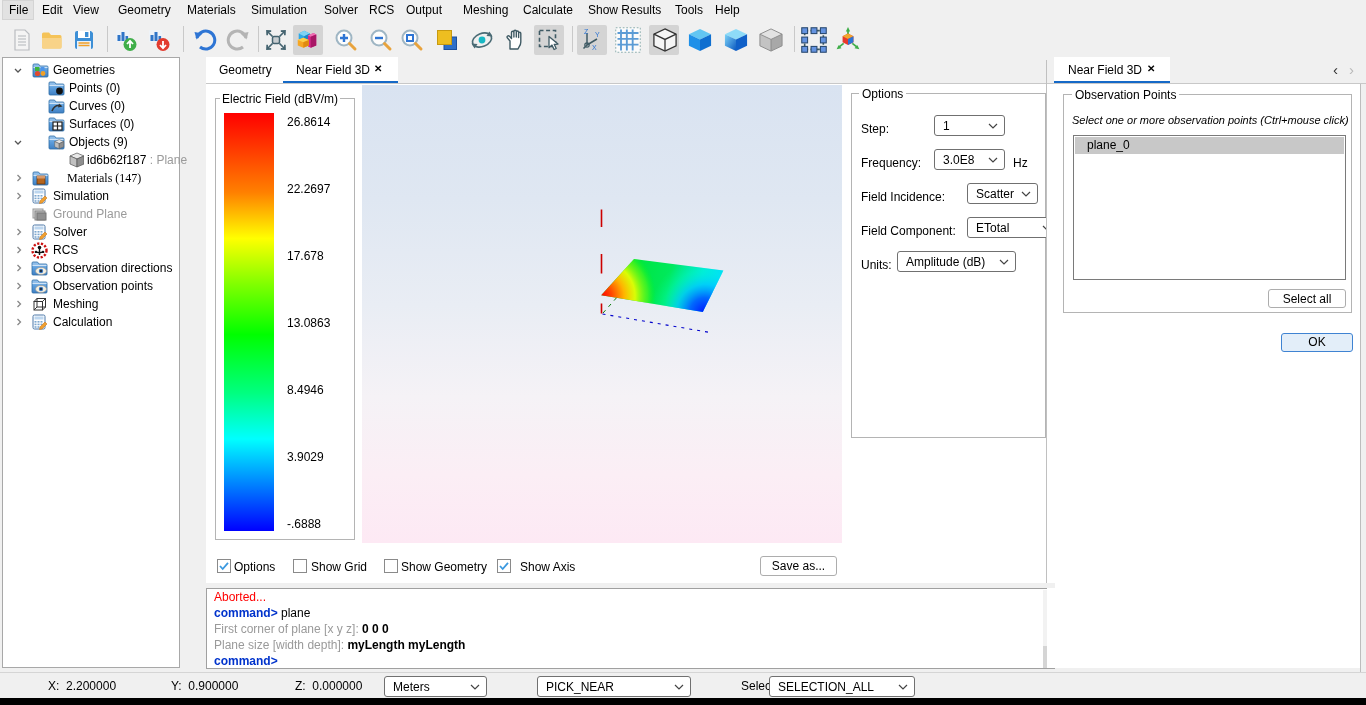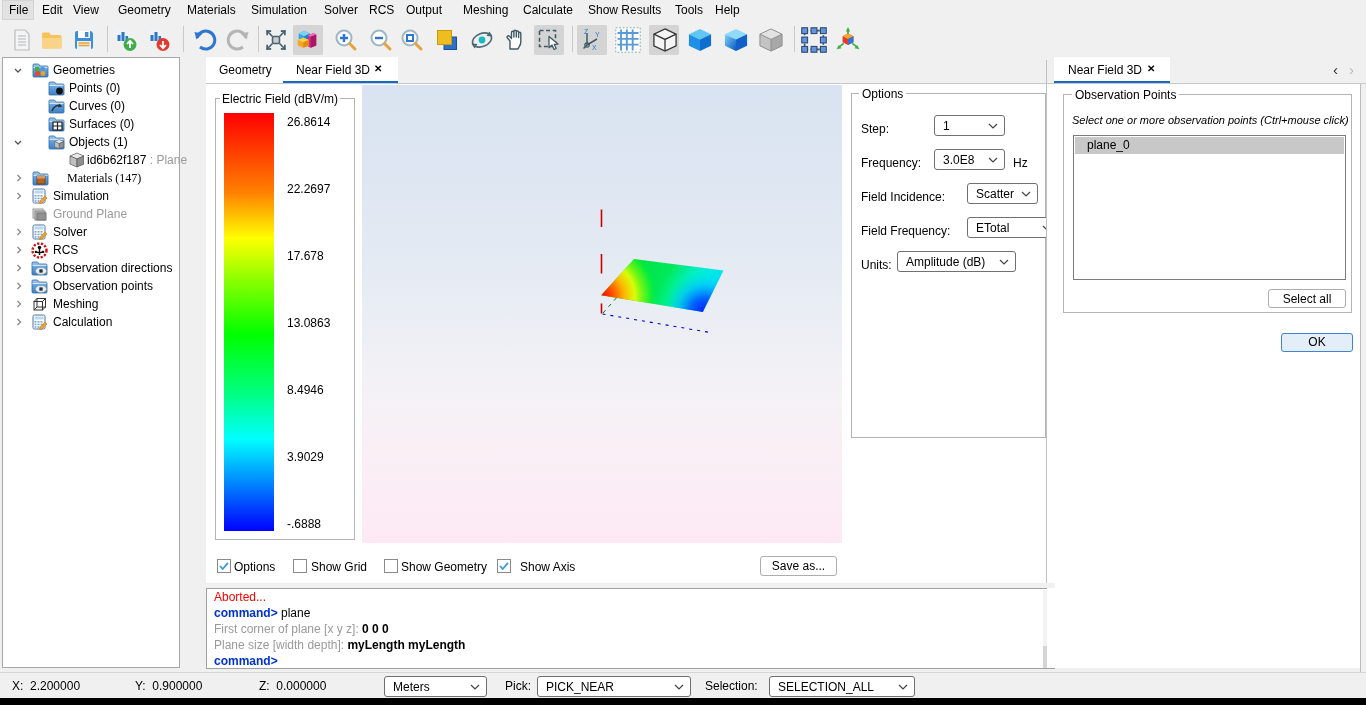--- a/index.html
+++ b/index.html
@@ -58,21 +58,21 @@
 #rpanel { position:absolute; left:1047px; top:57px; width:313px; height:611px; background:#fff; }
 #rtabs { position:absolute; left:1047px; top:57px; width:319px; height:27px; background:#f0f0f0; }
 #rtabs .white { position:absolute; left:7px; top:0; width:116px; height:27px; background:#fff; }
 #rtabs .ul { position:absolute; left:7px; top:24px; width:116px; height:3px; background:#1569c7; }
 #obsgroup { position:absolute; left:16px; top:37px; width:289px; height:219px; border:1px solid #b4b4b4; }
 #obslist { position:absolute; left:9px; top:40px; width:273px; height:145px; background:#fff; border:1px solid #7a7a7a; }
 #obssel { position:absolute; left:1px; top:1px; right:1px; height:17px; background:#c8c8c8; padding-left:12px; line-height:17px; }
 #okbtn { position:absolute; left:234px; top:276px; width:72px; height:19px; background:#e3eef9; border:1px solid #3f83d2; border-radius:3px; text-align:center; line-height:17px; }
 
 #statusbar { position:absolute; left:0; top:672px; width:1366px; height:26px; background:#f0f0f0; border-top:1px solid #d5d5d5; }
-#statusbar .lbl { top:6px; }
+#statusbar .lbl { top:6px;margin-left:36px; }
 #blackbar { position:absolute; left:0; top:698px; width:1366px; height:7px; background:#000; }
 #progress { position:absolute; left:1004px; top:7px; width:351px; height:15px; background:#cfcfcf; border-radius:2px; font-size:11px; text-align:center; line-height:15px; color:#222; }
 </style>
 </head>
 <body>
 <div id="app">
 
   <div id="menubar">
     <div id="filehl"></div>
     <span style="left:9px">File</span>
@@ -344,21 +344,21 @@
           <rect x="5" y="6" width="9" height="8" fill="#fff" stroke="#222" stroke-width="1.2"></rect>
           <path d="M5 10 H14 M9.5 6 V14" stroke="#222" stroke-width="1.2"></path>
         </svg></div>
     <div class="trow" style="left:66px; top:57px;">Surfaces (0)</div>
     <div class="trow" style="left:45px; top:76px;"><svg width="17" height="17" viewBox="0 0 17 17">
           <use href="#folder"></use>
           <g transform="translate(6,5) scale(0.65)">
             <use href="#cubeg"></use>
           </g>
         </svg></div>
-    <div class="trow" style="left:66px; top:75px;">Objects (1)</div>
+    <div class="trow" style="left:66px; top:75px;">Objects (9)</div>
     <div class="trow" style="left:66px; top:94px;"><svg width="15" height="16" viewBox="0 0 15 16">
           <use href="#cubeg"></use>
         </svg></div>
     <div class="trow" style="left:84px; top:93px;">id6b62f187<span class="gray"> : Plane</span></div>
     <div class="trow" style="left:28px; top:112px;"><svg width="18" height="17" viewBox="0 0 18 17">
           <use href="#folder" transform="translate(1,0)"></use>
           <rect x="6" y="6" width="8" height="8" fill="#b5651d" stroke="#6b3a10" stroke-width="0.8"></rect>
           <rect x="6" y="6" width="8" height="2.5" fill="#d8996a"></rect>
         </svg></div>
     <div class="trow" style="left:64px; top:111px;font-family:Liberation Serif, serif;">Materials (147)</div>
@@ -518,21 +518,21 @@
           </svg>
       </div>
       <span class="lbl" style="left:161px; top:62px;">Hz</span>
       <span class="lbl" style="left:9px; top:96px;">Field Incidence:</span>
       <div class="combo" style="left:115px; top:89px; width:71px; height:21px;">
         <span class="txt">Scatter</span>
         <svg width="10" height="6" viewBox="0 0 10 6">
             <path d="M1 1 L5 5 L9 1" stroke="#444" stroke-width="1.2" fill="none"></path>
           </svg>
       </div>
-      <span class="lbl" style="left:9px; top:130px;">Field Frequency:</span>
+      <span class="lbl" style="left:9px; top:130px;">Field Component:</span>
       <div class="combo" style="left:115px; top:123px; width:92px; height:21px;">
         <span class="txt">ETotal</span>
         <svg width="10" height="6" viewBox="0 0 10 6">
             <path d="M1 1 L5 5 L9 1" stroke="#444" stroke-width="1.2" fill="none"></path>
           </svg>
       </div>
       <span class="lbl" style="left:9px; top:164px;">Units:</span>
       <div class="combo" style="left:45px; top:157px; width:119px; height:21px;">
         <span class="txt">Amplitude (dB)</span>
         <svg width="10" height="6" viewBox="0 0 10 6">

